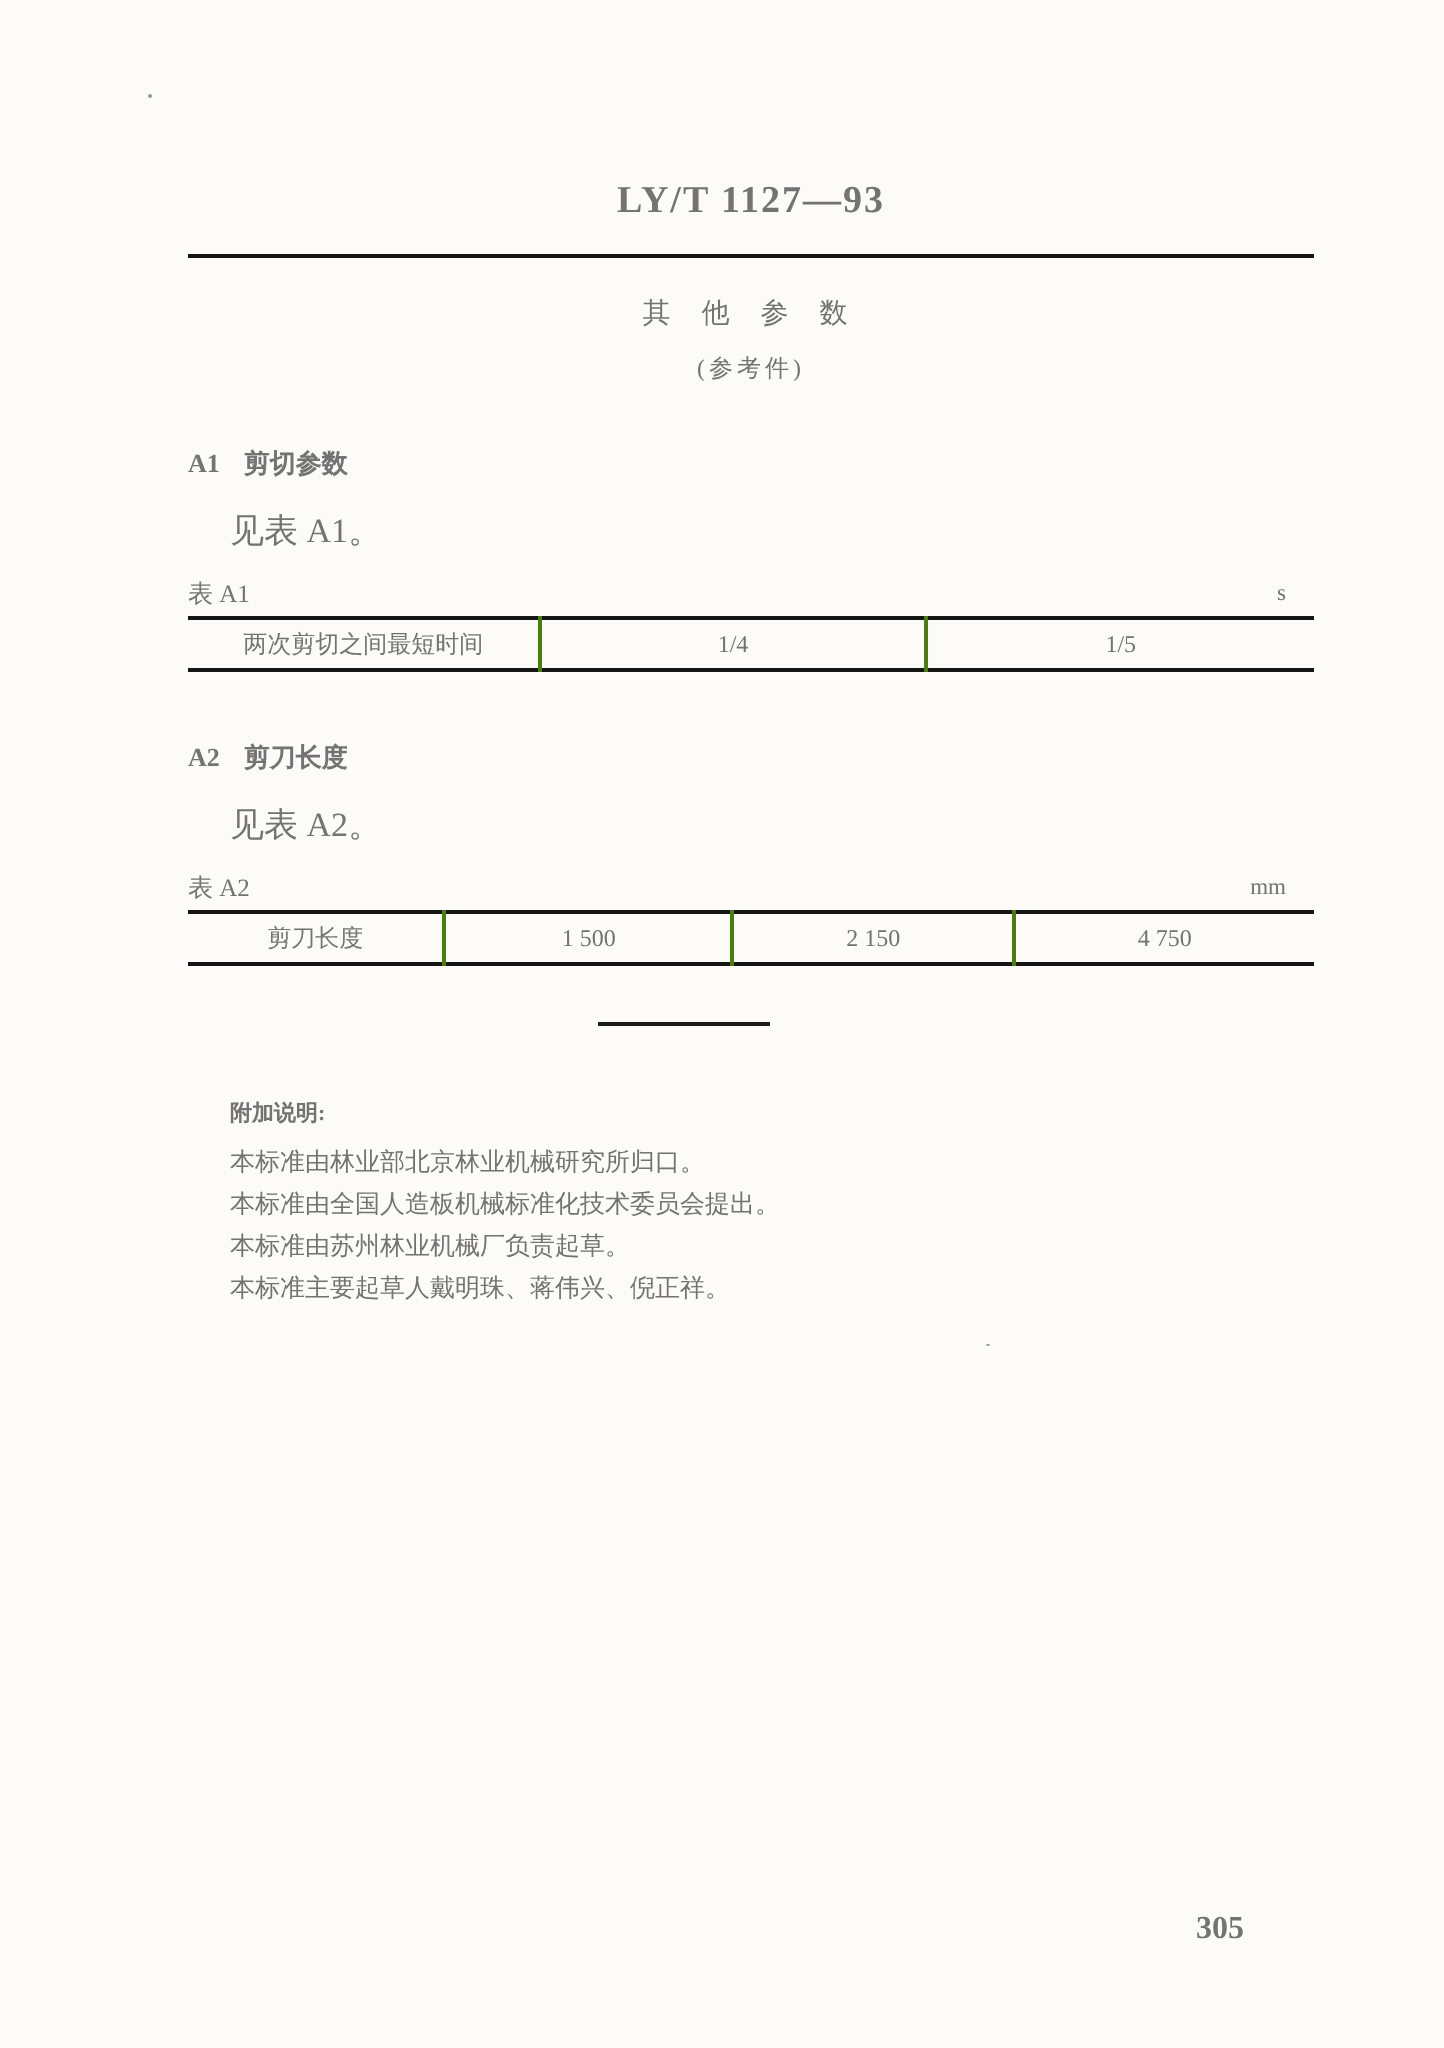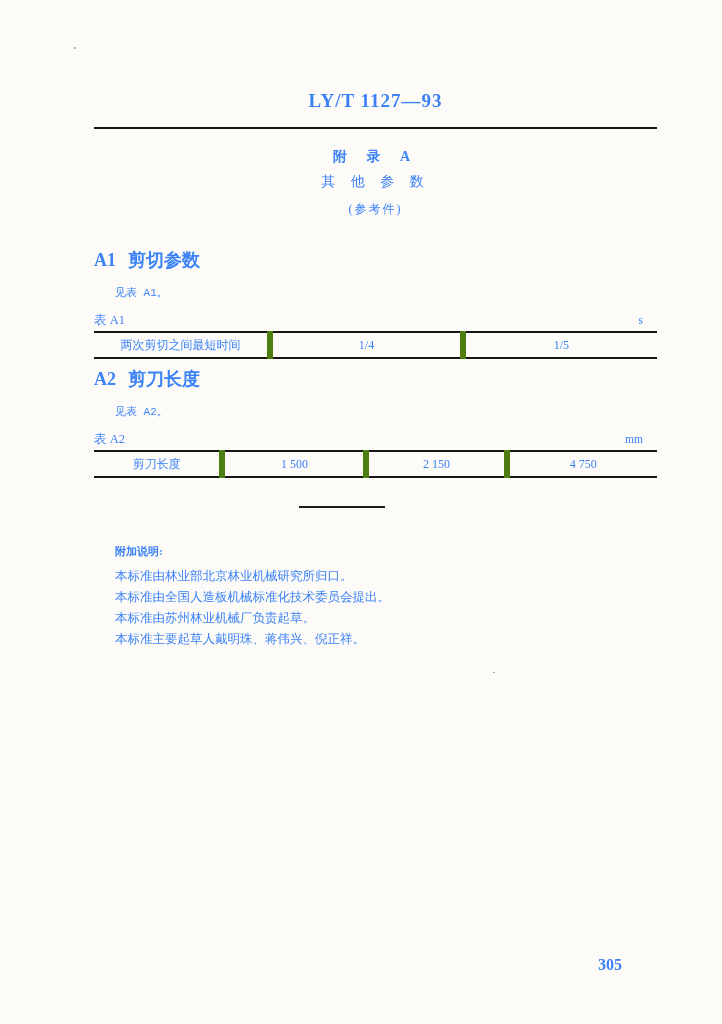--- a/index.html
+++ b/index.html
@@ -6,21 +6,21 @@
   html, body { width: 722px; height: 1024px; }
   body {
     background: #f4f3f0;
     font-family: "Liberation Serif", "DejaVu Serif", serif;
   }
   .page {
     position: relative;
     width: 722px;
     height: 1024px;
     background: #fcfbf8;
-    color: #3b82f6;
+    color: #737373;
     overflow: hidden;
   }
   .content {
     position: absolute;
     left: 94px;
     top: 0;
     width: 563px;
   }
   .doc-number {
     margin-top: 90px;
@@ -41,28 +41,27 @@
     margin-bottom: 7px;
   }
   .app-sub {
     font-size: 14px;
     font-weight: normal;
     letter-spacing: 6px;
     margin-bottom: 10px;
   }
   .app-note { font-size: 12px; letter-spacing: 2px; }
   .section-a1 { margin-top: 30px; }
-  .section-a2 { margin-top: 8px; }
-  .sec-heading { font-size: 18px; font-weight: bold; }
+  .section-a2 { margin-top: 34px; }
+  .sec-heading { font-size: 13px; font-weight: bold; }
   .sec-num { margin-right: 12px; }
   .sec-intro {
     margin-top: 13px;
     padding-left: 21px;
-    font-size: 11px;
-    font-family: Liberation Mono, monospace;
+    font-size: 17px;
   }
   .table-caption {
     position: relative;
     margin-top: 12px;
     height: 17px;
     text-align: left;
     font-size: 12.5px;
   }
   .cap-unit {
     position: absolute;
@@ -71,21 +70,21 @@
     font-size: 11.5px;
   }
   table.tbl {
     margin-top: 2px;
     width: 100%;
     border-collapse: collapse;
     border-top: 2px solid #151515;
     border-bottom: 2px solid #151515;
   }
   table.tbl td {
-    border-left: 6px solid #4d7c0f;
+    border-left: 2px solid #4d7c0f;
     height: 26px;
     text-align: center;
     vertical-align: middle;
     font-size: 12px;
     padding: 2px 4px;
   }
   table.tbl td:first-child { border-left: none; }
   .tbl-a1 td:nth-child(1) { width: 31.3%; }
   .tbl-a1 td:nth-child(2) { width: 34.2%; }
   .tbl-a1 td:nth-child(3) { width: 34.5%; }
@@ -130,21 +129,20 @@
 <div class="page">
   <span class="speck speck1"></span>
   <span class="speck speck2"></span>
 
   <div class="content">
 
     <div class="doc-number">LY/T 1127—93</div>
     <div class="header-rule"></div>
 
     <div class="appendix-head">
-      <div class="app-title">附 录 A</div>
       <div class="app-sub">其 他 参 数</div>
       <div class="app-note">(参考件)</div>
     </div>
 
     <div class="section-a1">
       <div class="sec-heading">
         <span class="sec-num">A1</span><span class="sec-text">剪切参数</span>
       </div>
       <div class="sec-intro">见表 A1。</div>
       <div class="table-caption">

